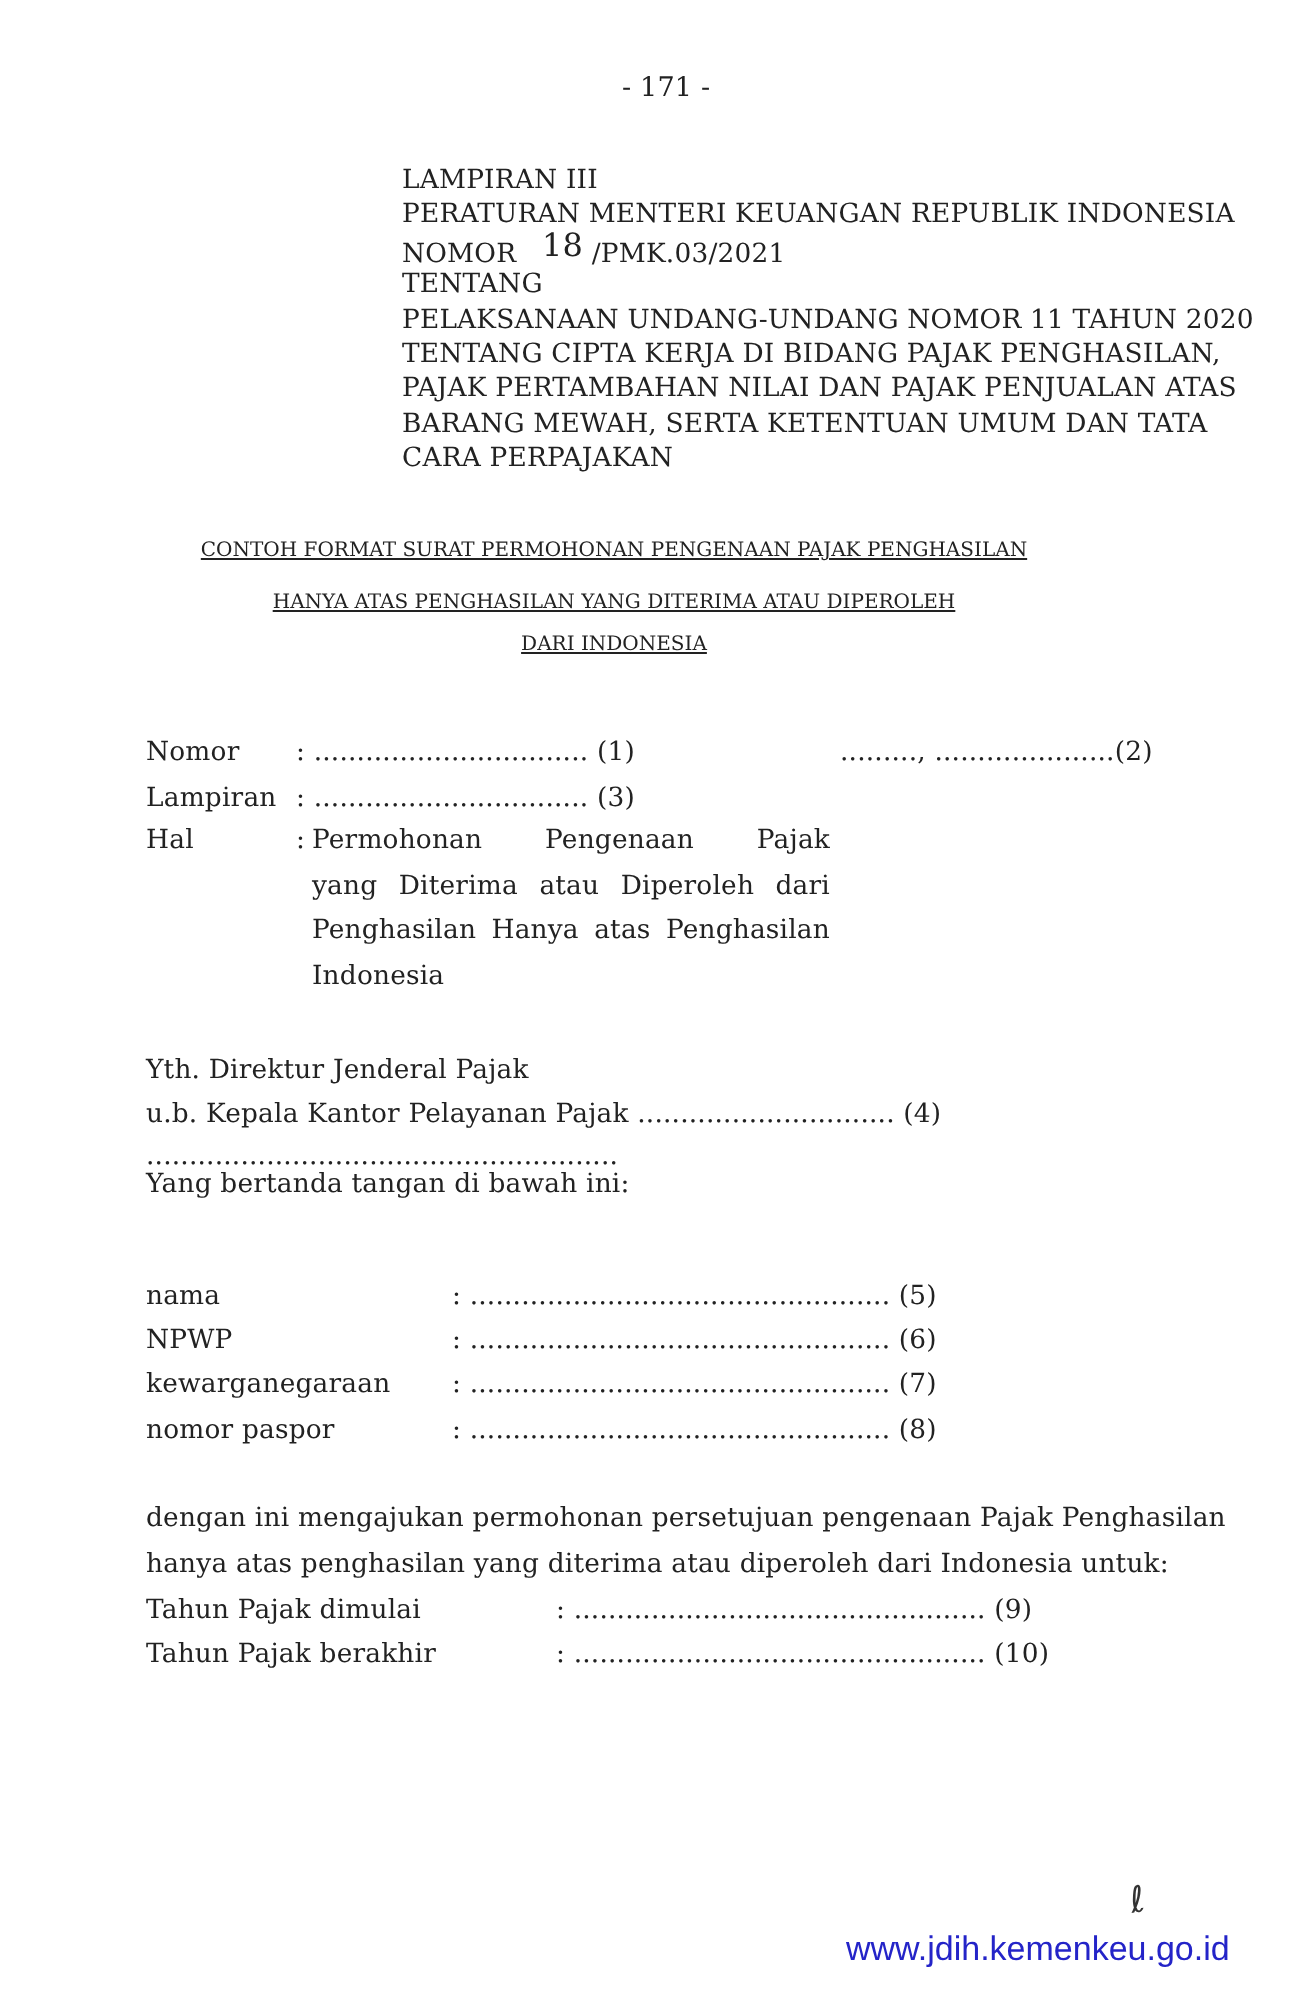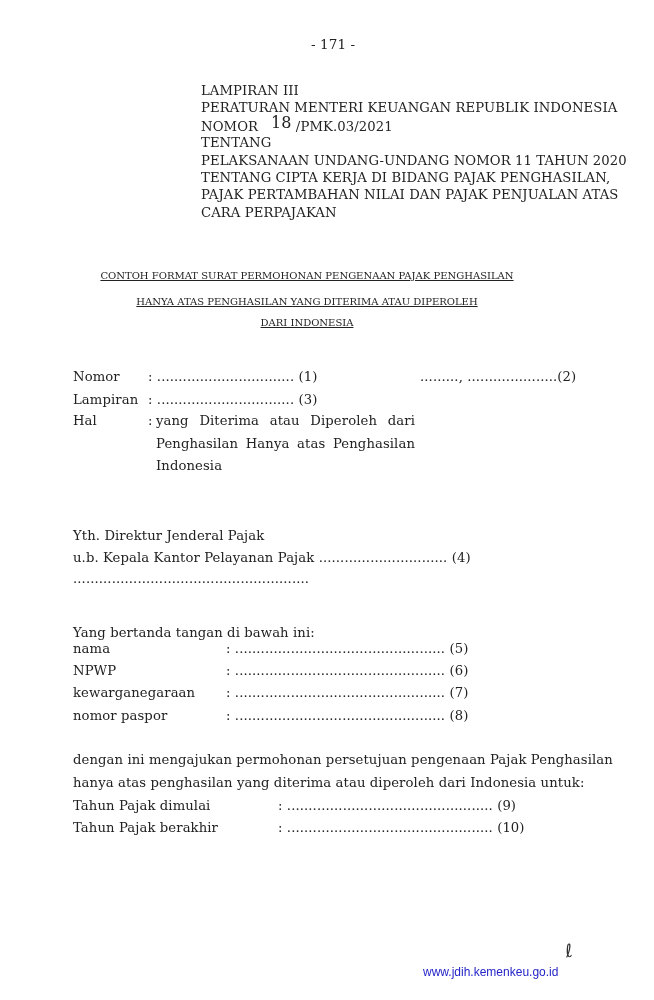--- a/index.html
+++ b/index.html
@@ -12,65 +12,67 @@
   .page-num { left: 311px; top: 36px; font-size: 13.5px; }
   .lampiran { left: 201px; top: 82px; }
   .lampiran div { height: 17.4px; }
   .lampiran .just { width: 388px; text-align: justify; text-align-last: justify; }
   .sup { font-size: 16px; position: relative; top: -3px; }
   .title { left: 0; width: 614px; text-align: center; font-size: 10px; text-decoration: underline; }
   .hal-body { position: absolute; left: 156px; top: 412px; width: 259px; }
   .hal-body div { height: 22.6px; text-align: justify; text-align-last: justify; }
   .hal-body div.last { text-align-last: left; }
   .para { left: 73px; width: 517px; text-align: justify; text-align-last: justify; }
-  .footer-url { left: 423px; top: 965px; font-family: "Liberation Sans", "DejaVu Sans", sans-serif; font-size: 12px; color: #2424c8; }
+  .footer-url { left: 423px; top: 965px; font-family: "Liberation Sans", "DejaVu Sans", sans-serif; font-size: 17px; color: #2424c8; }
   .initial { left: 565px; top: 940px; font-size: 18px; color: #333; font-style: italic; font-family: "DejaVu Sans", sans-serif; transform: rotate(-10deg); }
 </style>
 </head>
 <body>
 
 <div class="abs t page-num">- 171 -</div>
 
 <div class="abs t lampiran">
   <div>LAMPIRAN III</div>
   <div>PERATURAN MENTERI KEUANGAN REPUBLIK INDONESIA</div>
   <div>
     <span>NOMOR</span>&nbsp;&nbsp;&nbsp;<span class="sup">18</span>&nbsp;<span>/PMK.03/2021</span>
   </div>
   <div>TENTANG</div>
   <div class="just">PELAKSANAAN UNDANG-UNDANG NOMOR 11 TAHUN 2020</div>
   <div class="just">TENTANG CIPTA KERJA DI BIDANG PAJAK PENGHASILAN,</div>
   <div class="just">PAJAK PERTAMBAHAN NILAI DAN PAJAK PENJUALAN ATAS</div>
+  <div class="just">BARANG MEWAH, SERTA KETENTUAN UMUM DAN TATA</div>
   <div>CARA PERPAJAKAN</div>
 </div>
 
 <div class="abs title" style="top:270px">CONTOH FORMAT SURAT PERMOHONAN PENGENAAN PAJAK PENGHASILAN</div>
 <div class="abs title" style="top:296px">HANYA ATAS PENGHASILAN YANG DITERIMA ATAU DIPEROLEH</div>
 <div class="abs title" style="top:317px">DARI INDONESIA</div>
 
 <div class="abs t" style="left:73px; top:368px">Nomor</div>
 <div class="abs t" style="left:148px; top:368px">: ................................ (1)</div>
 <div class="abs t" style="left:420px; top:368px">........., .....................(2)</div>
 
 <div class="abs t" style="left:73px; top:391px">Lampiran</div>
 <div class="abs t" style="left:148px; top:391px">: ................................ (3)</div>
 
 <div class="abs t" style="left:73px; top:412px">Hal</div>
 <div class="abs t" style="left:148px; top:412px">:</div>
 <div class="t hal-body">
+  <div>Permohonan Pengenaan Pajak</div>
   <div>yang Diterima atau Diperoleh dari</div>
   <div>Penghasilan Hanya atas Penghasilan</div>
   <div class="last">Indonesia</div>
 </div>
 
 <div class="abs t" style="left:73px; top:527px">Yth. Direktur Jenderal Pajak</div>
 <div class="abs t" style="left:73px; top:549px">u.b. Kepala Kantor Pelayanan Pajak .............................. (4)</div>
 <div class="abs t" style="left:73px; top:570px">.......................................................</div>
 
-<div class="abs t" style="left:73px; top:624px">Yang bertanda tangan di bawah ini:</div>
+<div class="abs t" style="left:73px; top:584px">Yang bertanda tangan di bawah ini:</div>
 <div class="abs t" style="left:73px; top:640px">nama</div>
 <div class="abs t" style="left:226px; top:640px">:  .................................................  (5)</div>
 <div class="abs t" style="left:73px; top:662px">NPWP</div>
 <div class="abs t" style="left:226px; top:662px">:  .................................................  (6)</div>
 <div class="abs t" style="left:73px; top:684px">kewarganegaraan</div>
 <div class="abs t" style="left:226px; top:684px">:  .................................................  (7)</div>
 <div class="abs t" style="left:73px; top:707px">nomor paspor</div>
 <div class="abs t" style="left:226px; top:707px">:  .................................................  (8)</div>
 
 <div class="abs t para" style="top:751px">dengan ini mengajukan permohonan persetujuan pengenaan Pajak Penghasilan</div>

